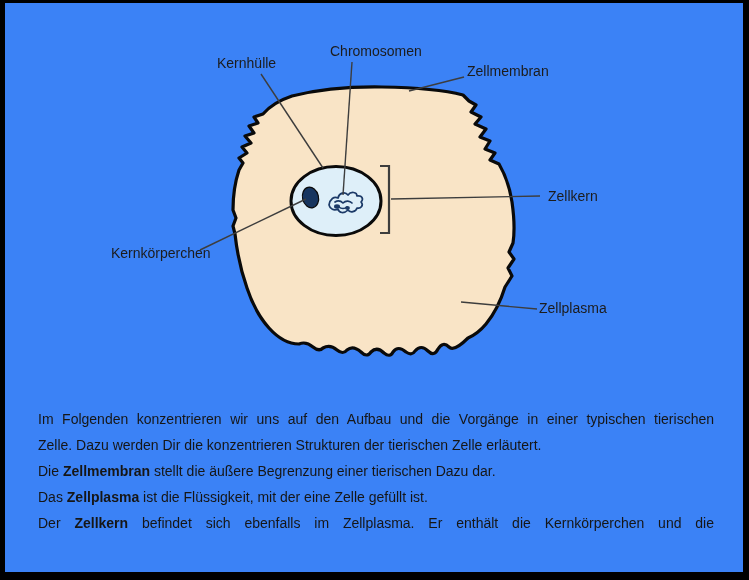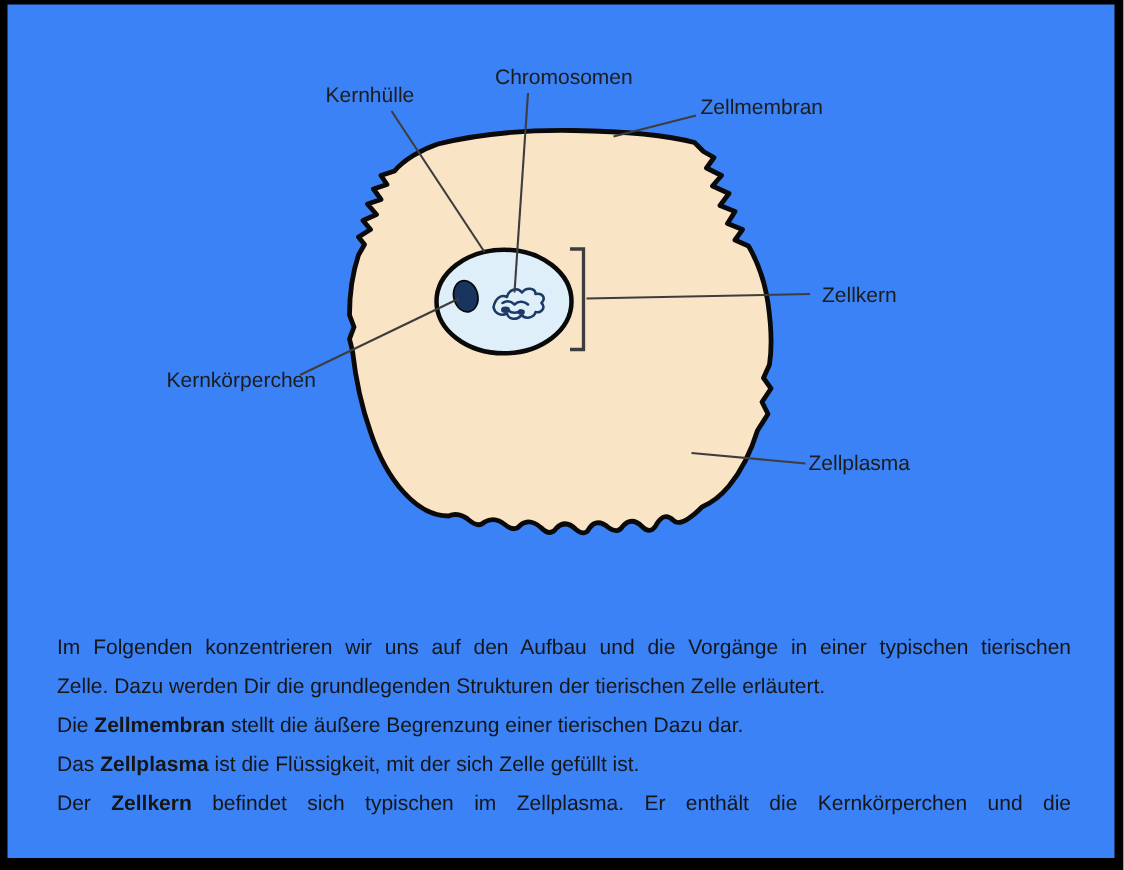--- a/index.html
+++ b/index.html
@@ -15,21 +15,21 @@
     border-style:solid;border-color:#000;
     border-width:3px 6px 8px 5px;
     pointer-events:none;z-index:10;
   }
   .diagram-svg{position:absolute;left:0;top:0;}
   .diagram-label{
     font-family:"Liberation Sans","DejaVu Sans",sans-serif;
     font-size:14px;
   }
   .explanation{
-    position:absolute;left:38px;top:418px;width:676px;
+    position:absolute;left:38px;top:406px;width:676px;
     font-size:14px;line-height:26px;color:#161616;
   }
   .text-line{width:676px;text-align:left;white-space:nowrap;}
   .text-line.justify{
     white-space:normal;
     text-align:justify;
     text-align-last:justify;
   }
   .text-line .b{font-weight:bold;}
 </style>
@@ -93,20 +93,20 @@
     <text class="diagram-label" x="217" y="68" fill="#1C1C1C">Kernhülle</text>
     <text class="diagram-label" x="330" y="56" fill="#1C1C1C">Chromosomen</text>
     <text class="diagram-label" x="467" y="76" fill="#1C1C1C">Zellmembran</text>
     <text class="diagram-label" x="548" y="201" fill="#1C1C1C">Zellkern</text>
     <text class="diagram-label" x="111" y="258" fill="#1C1C1C">Kernkörperchen</text>
     <text class="diagram-label" x="539" y="313" fill="#1C1C1C">Zellplasma</text>
   </svg>
 
   <div class="explanation">
     <div class="text-line justify"><span>Im Folgenden konzentrieren wir uns auf den Aufbau und die Vorgänge in einer typischen tierischen</span></div>
-    <div class="text-line"><span>Zelle. Dazu werden Dir die grundlegenden Strukturen der tierischen Zelle erläutert.</span></div>
+    <div class="text-line"><span>Zelle. Dazu werden Dir die konzentrieren Strukturen der tierischen Zelle erläutert.</span></div>
     <div class="text-line"><span>Die </span><span class="b">Zellmembran</span><span> stellt die äußere Begrenzung einer tierischen Dazu dar.</span></div>
-    <div class="text-line"><span>Das </span><span class="b">Zellplasma</span><span> ist die Flüssigkeit, mit der sich Zelle gefüllt ist.</span></div>
-    <div class="text-line justify"><span>Der </span><span class="b">Zellkern</span><span> befindet sich typischen im Zellplasma. Er enthält die Kernkörperchen und die</span></div>
+    <div class="text-line"><span>Das </span><span class="b">Zellplasma</span><span> ist die Flüssigkeit, mit der eine Zelle gefüllt ist.</span></div>
+    <div class="text-line justify"><span>Der </span><span class="b">Zellkern</span><span> befindet sich ebenfalls im Zellplasma. Er enthält die Kernkörperchen und die</span></div>
   </div>
 
   <div class="frame-border"></div>
 </div>
 
 </body></html>

